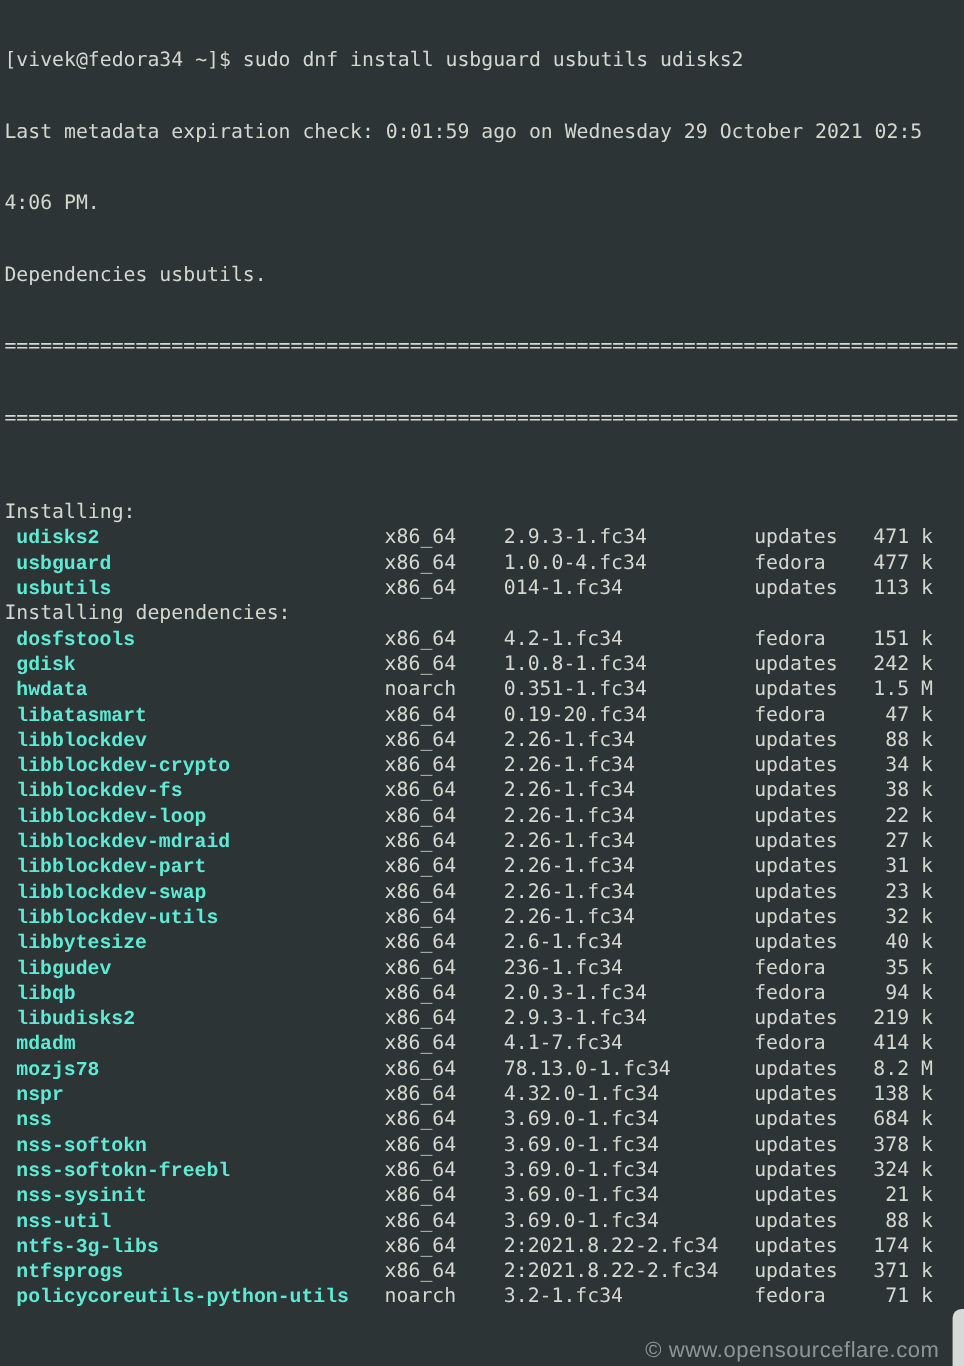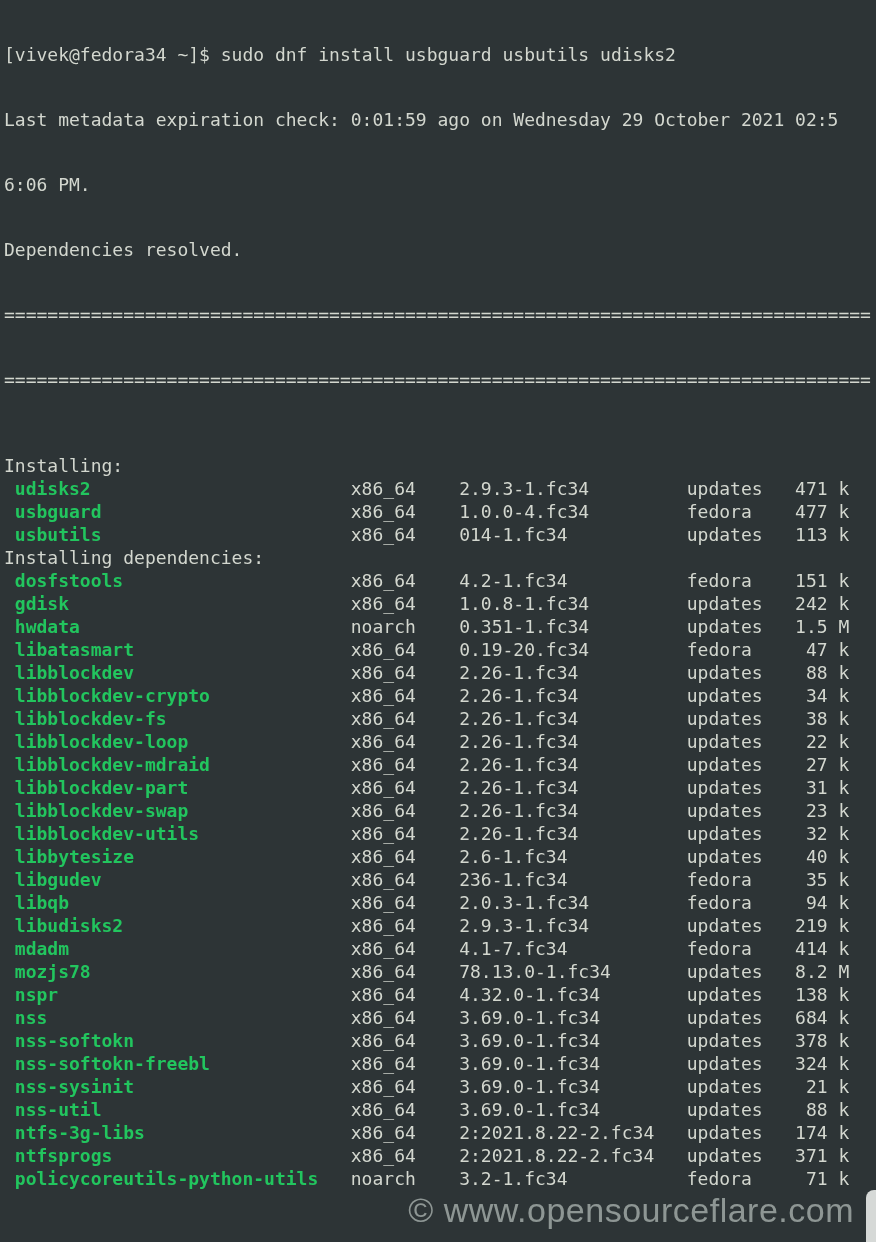--- a/index.html
+++ b/index.html
@@ -18,29 +18,30 @@
     font-size: 18px;
     color: #d3d7cf;
     white-space: pre;
   }
   .line {
     height: 23px;
     line-height: 23px;
     white-space: pre;
   }
   .pkg {
-    color: #22c55e;
+    color: #5eead4;
     font-weight: bold;
+    font-family: Liberation Mono, monospace;
   }
   .watermark {
     position: absolute;
     right: 22px;
-    bottom: 12px;
+    bottom: 2px;
     font-family: "Liberation Sans", sans-serif;
-    font-size: 34px;
+    font-size: 20px;
     color: rgba(206, 216, 211, 0.60);
     letter-spacing: 0.5px;
     white-space: nowrap;
     margin-top: 27px;
   }
   .watermark-badge {
     position: absolute;
     right: -8px;
     bottom: -8px;
     width: 18px;
@@ -48,22 +49,22 @@
     background: rgba(238, 240, 238, 0.88);
     border-radius: 8px;
   }
 </style>
 </head>
 <body>
 
 <div class="terminal">
   <div class="line"><span>[vivek@fedora34 ~]$</span><span> </span><span>sudo dnf install usbguard usbutils udisks2</span></div>
   <div class="line">Last metadata expiration check: 0:01:59 ago on Wednesday 29 October 2021 02:5</div>
-  <div class="line">6:06 PM.</div>
-  <div class="line">Dependencies resolved.</div>
+  <div class="line">4:06 PM.</div>
+  <div class="line">Dependencies usbutils.</div>
   <div class="line">================================================================================</div>
   <div class="line">================================================================================</div>
 
   <div id="package-rows"><div class="line">Installing:</div><div class="line"><span class="pkg"> udisks2                        </span><span>x86_64    2.9.3-1.fc34         updates   471 k</span></div><div class="line"><span class="pkg"> usbguard                       </span><span>x86_64    1.0.0-4.fc34         fedora    477 k</span></div><div class="line"><span class="pkg"> usbutils                       </span><span>x86_64    014-1.fc34           updates   113 k</span></div><div class="line">Installing dependencies:</div><div class="line"><span class="pkg"> dosfstools                     </span><span>x86_64    4.2-1.fc34           fedora    151 k</span></div><div class="line"><span class="pkg"> gdisk                          </span><span>x86_64    1.0.8-1.fc34         updates   242 k</span></div><div class="line"><span class="pkg"> hwdata                         </span><span>noarch    0.351-1.fc34         updates   1.5 M</span></div><div class="line"><span class="pkg"> libatasmart                    </span><span>x86_64    0.19-20.fc34         fedora     47 k</span></div><div class="line"><span class="pkg"> libblockdev                    </span><span>x86_64    2.26-1.fc34          updates    88 k</span></div><div class="line"><span class="pkg"> libblockdev-crypto             </span><span>x86_64    2.26-1.fc34          updates    34 k</span></div><div class="line"><span class="pkg"> libblockdev-fs                 </span><span>x86_64    2.26-1.fc34          updates    38 k</span></div><div class="line"><span class="pkg"> libblockdev-loop               </span><span>x86_64    2.26-1.fc34          updates    22 k</span></div><div class="line"><span class="pkg"> libblockdev-mdraid             </span><span>x86_64    2.26-1.fc34          updates    27 k</span></div><div class="line"><span class="pkg"> libblockdev-part               </span><span>x86_64    2.26-1.fc34          updates    31 k</span></div><div class="line"><span class="pkg"> libblockdev-swap               </span><span>x86_64    2.26-1.fc34          updates    23 k</span></div><div class="line"><span class="pkg"> libblockdev-utils              </span><span>x86_64    2.26-1.fc34          updates    32 k</span></div><div class="line"><span class="pkg"> libbytesize                    </span><span>x86_64    2.6-1.fc34           updates    40 k</span></div><div class="line"><span class="pkg"> libgudev                       </span><span>x86_64    236-1.fc34           fedora     35 k</span></div><div class="line"><span class="pkg"> libqb                          </span><span>x86_64    2.0.3-1.fc34         fedora     94 k</span></div><div class="line"><span class="pkg"> libudisks2                     </span><span>x86_64    2.9.3-1.fc34         updates   219 k</span></div><div class="line"><span class="pkg"> mdadm                          </span><span>x86_64    4.1-7.fc34           fedora    414 k</span></div><div class="line"><span class="pkg"> mozjs78                        </span><span>x86_64    78.13.0-1.fc34       updates   8.2 M</span></div><div class="line"><span class="pkg"> nspr                           </span><span>x86_64    4.32.0-1.fc34        updates   138 k</span></div><div class="line"><span class="pkg"> nss                            </span><span>x86_64    3.69.0-1.fc34        updates   684 k</span></div><div class="line"><span class="pkg"> nss-softokn                    </span><span>x86_64    3.69.0-1.fc34        updates   378 k</span></div><div class="line"><span class="pkg"> nss-softokn-freebl             </span><span>x86_64    3.69.0-1.fc34        updates   324 k</span></div><div class="line"><span class="pkg"> nss-sysinit                    </span><span>x86_64    3.69.0-1.fc34        updates    21 k</span></div><div class="line"><span class="pkg"> nss-util                       </span><span>x86_64    3.69.0-1.fc34        updates    88 k</span></div><div class="line"><span class="pkg"> ntfs-3g-libs                   </span><span>x86_64    2:2021.8.22-2.fc34   updates   174 k</span></div><div class="line"><span class="pkg"> ntfsprogs                      </span><span>x86_64    2:2021.8.22-2.fc34   updates   371 k</span></div><div class="line"><span class="pkg"> policycoreutils-python-utils   </span><span>noarch    3.2-1.fc34           fedora     71 k</span></div></div>
 
   
   
   
   
   

